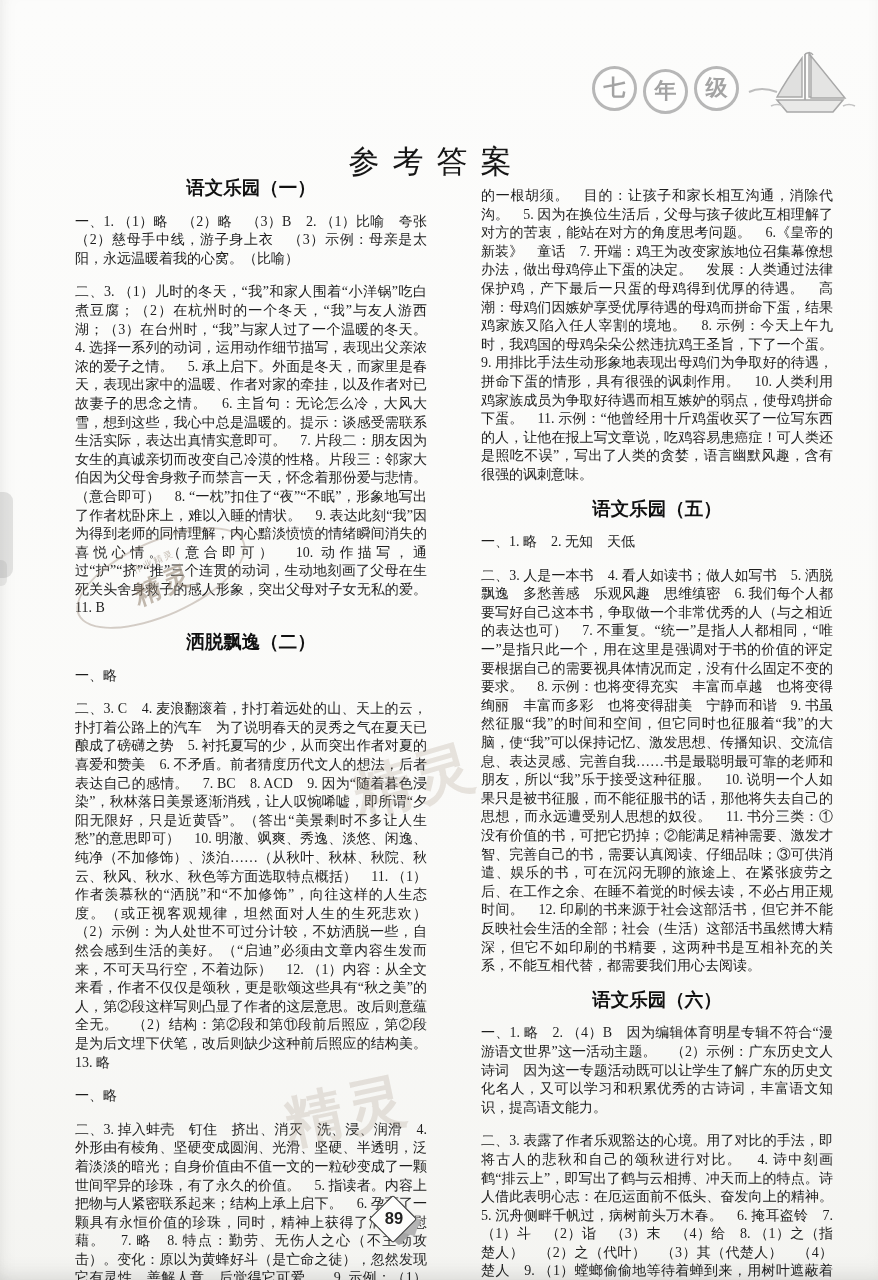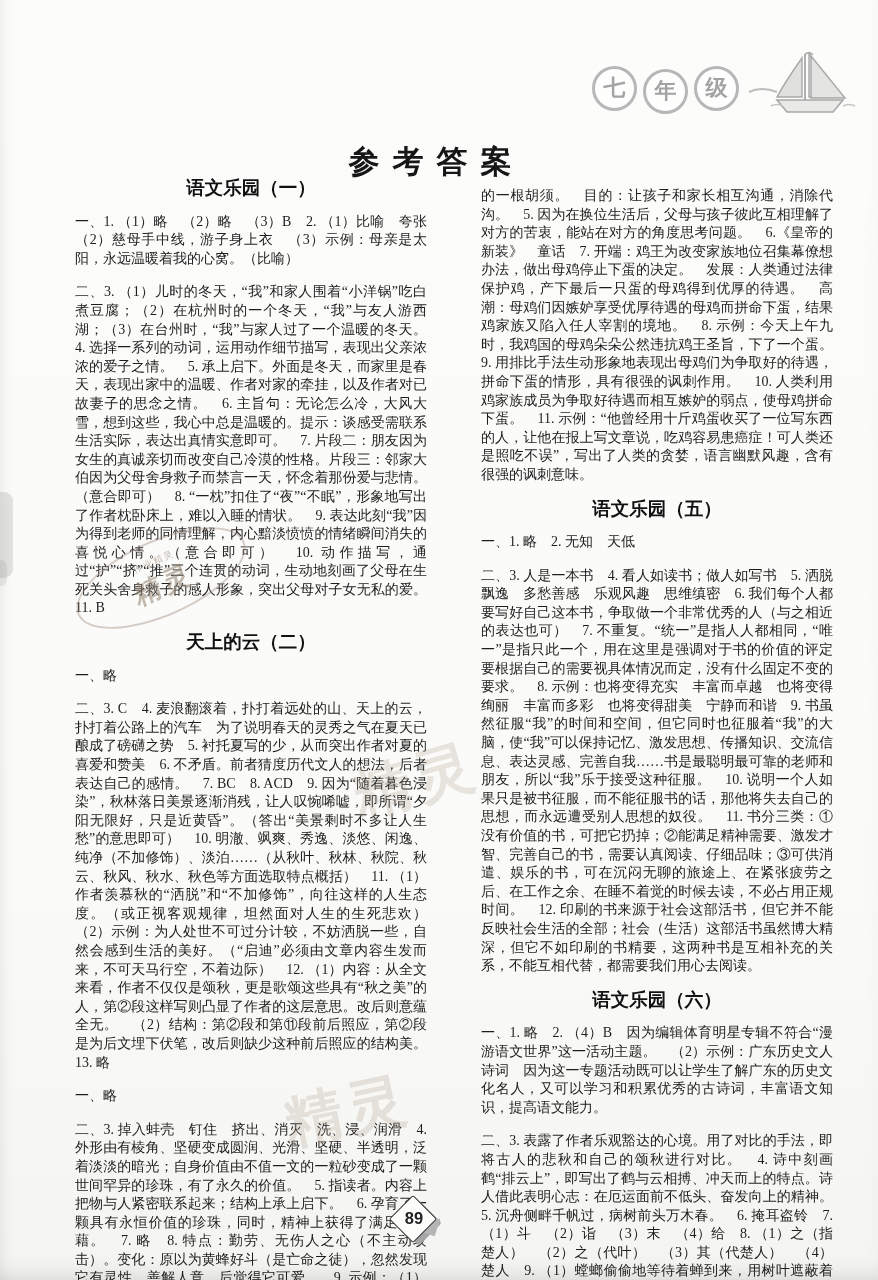--- a/index.html
+++ b/index.html
@@ -15,30 +15,30 @@
   
   .badge{position:absolute;left:592px;top:54px;display:flex;align-items:center;}
   .badge .circ{width:39px;height:39px;border:3px solid #b7b7b7;border-radius:50%;
     display:flex;align-items:center;justify-content:center;
     font-family:"Liberation Sans","DejaVu Sans",sans-serif;font-weight:bold;
     font-size:22px;color:#a3a3a3;background:rgba(255,255,255,.6);margin-right:6px;}
   .badge .circ:nth-child(2){margin-top:6px;}
   .boat{margin-left:2px;margin-top:-6px;}
   
   .title{position:absolute;top:120px;left:0;width:860px;text-align:center;
-    font-family:"Liberation Sans","DejaVu Sans",sans-serif;font-weight:bold;
+    font-family:"Liberation Sans","DejaVu Sans",sans-serif;font-weight:normal;
     font-size:31px;letter-spacing:13px;text-indent:13px;color:#161616;}
   
   .columns{position:absolute;top:172px;left:60px;width:788px;display:flex;gap:24px;}
   .col{width:382px;font-size:14px;line-height:18.6px;text-align:justify;text-justify:inter-ideograph;}
   .col p{margin:15px;}
   .sec{font-family:"Liberation Sans","DejaVu Sans",sans-serif;
     font-size:18.5px;font-weight:bold;text-align:center;margin:7px 0 5px;color:#111;}
   
-  .pageno{position:absolute;left:392px;top:1199px;width:60px;height:52px;}
+  .pageno{position:absolute;left:372px;top:1199px;width:60px;height:52px;}
   .pageno .shadow{position:absolute;left:11px;top:8px;width:32px;height:32px;
     transform:rotate(45deg);background:#a6a6a6;border-radius:2px;}
   .pageno .shadow2{position:absolute;left:22px;top:16px;width:24px;height:18px;
     transform:rotate(18deg);background:#b5b5b5;}
   .pageno .diamond{position:absolute;left:4px;top:3px;width:32px;height:32px;
     transform:rotate(45deg);background:#fdfdfc;border:1.6px solid #3c3c3c;border-radius:2px;}
   .pageno .num{position:absolute;left:4px;top:10px;width:36px;text-align:center;
     font-family:"Liberation Sans","DejaVu Sans",sans-serif;font-weight:bold;font-size:16.5px;color:#222;}
   
   .stamp-oval{position:absolute;left:70px;top:540px;width:178px;height:72px;
@@ -84,21 +84,21 @@
   </svg>
 </div>
 
 <h1 class="title">参考答案</h1>
 
 <div class="columns">
   <div class="col">
     <h3 class="sec">语文乐园（一）</h3>
     <p>一、1. （1）略　（2）略　（3）B　2. （1）比喻　夸张　（2）慈母手中线，游子身上衣　（3）示例：母亲是太阳，永远温暖着我的心窝。（比喻）</p>
     <p>二、3. （1）儿时的冬天，“我”和家人围着“小洋锅”吃白煮豆腐；（2）在杭州时的一个冬天，“我”与友人游西湖；（3）在台州时，“我”与家人过了一个温暖的冬天。　4. 选择一系列的动词，运用动作细节描写，表现出父亲浓浓的爱子之情。　5. 承上启下。外面是冬天，而家里是春天，表现出家中的温暖、作者对家的牵挂，以及作者对已故妻子的思念之情。　6. 主旨句：无论怎么冷，大风大雪，想到这些，我心中总是温暖的。提示：谈感受需联系生活实际，表达出真情实意即可。　7. 片段二：朋友因为女生的真诚亲切而改变自己冷漠的性格。片段三：邻家大伯因为父母舍身救子而禁言一天，怀念着那份爱与悲情。（意合即可）　8. “一枕”扣住了“夜”“不眠”，形象地写出了作者枕卧床上，难以入睡的情状。　9. 表达此刻“我”因为得到老师的同情理解，内心黯淡愤愤的情绪瞬间消失的喜悦心情。（意合即可）　10. 动作描写，通过“护”“挤”“推”三个连贯的动词，生动地刻画了父母在生死关头舍身救子的感人形象，突出父母对子女无私的爱。　11. B</p>
-    <h3 class="sec">天上的云（二）</h3>
+    <h3 class="sec">洒脱飘逸（二）</h3>
     <p>一、略</p>
     <p>二、3. C　4. 麦浪翻滚着，扑打着远处的山、天上的云，扑打着公路上的汽车　为了说明春天的灵秀之气在夏天已酿成了磅礴之势　5. 衬托夏写的少，从而突出作者对夏的喜爱和赞美　6. 不矛盾。前者猜度历代文人的想法，后者表达自己的感情。　7. BC　8. ACD　9. 因为“随着暮色浸染”，秋林落日美景逐渐消残，让人叹惋唏嘘，即所谓“夕阳无限好，只是近黄昏”。（答出“美景剩时不多让人生愁”的意思即可）　10. 明澈、飒爽、秀逸、淡悠、闲逸、纯净（不加修饰）、淡泊……（从秋叶、秋林、秋院、秋云、秋风、秋水、秋色等方面选取特点概括）　11. （1）作者羡慕秋的“洒脱”和“不加修饰”，向往这样的人生态度。（或正视客观规律，坦然面对人生的生死悲欢）　（2）示例：为人处世不可过分计较，不妨洒脱一些，自然会感到生活的美好。（“启迪”必须由文章内容生发而来，不可天马行空，不着边际）　12. （1）内容：从全文来看，作者不仅仅是颂秋，更是歌颂这些具有“秋之美”的人，第②段这样写则凸显了作者的这层意思。改后则意蕴全无。　（2）结构：第②段和第⑪段前后照应，第②段是为后文埋下伏笔，改后则缺少这种前后照应的结构美。　13. 略</p>
     <p>一、略</p>
     <p>二、3. 掉入蚌壳　钉住　挤出、消灭　洗、浸、润滑　4. 外形由有棱角、坚硬变成圆润、光滑、坚硬、半透明，泛着淡淡的暗光；自身价值由不值一文的一粒砂变成了一颗世间罕异的珍珠，有了永久的价值。　5. 指读者。内容上把物与人紧密联系起来；结构上承上启下。　6. 孕育了一颗具有永恒价值的珍珠，同时，精神上获得了满足和慰藉。　7. 略　8. 特点：勤劳、无伤人之心（不主动攻击）。变化：原以为黄蜂好斗（是亡命之徒），忽然发现它有灵性，善解人意，后觉得它可爱。　9. 示例：（1）面对死亡要乐观、坦然；（2）对生活要热爱；（3）人类应该与自然和谐相处；（4）人类应该向动物学习；（5）人类应该有一个正确的生死观。　10. 略</p>
     <h3 class="sec">语文乐园（四）</h3>
     <p>一、略</p>
     <p>二、3. （1）像沸腾的水一样喧闹，形容议论纷纷。　（2）形容父母与孩子和乐自得的情形。　4. 导火线：王子揪下了国王</p>
   </div>
   <div class="col">
     <p>的一根胡须。　目的：让孩子和家长相互沟通，消除代沟。　5. 因为在换位生活后，父母与孩子彼此互相理解了对方的苦衷，能站在对方的角度思考问题。　6.《皇帝的新装》　童话　7. 开端：鸡王为改变家族地位召集幕僚想办法，做出母鸡停止下蛋的决定。　发展：人类通过法律保护鸡，产下最后一只蛋的母鸡得到优厚的待遇。　高潮：母鸡们因嫉妒享受优厚待遇的母鸡而拼命下蛋，结果鸡家族又陷入任人宰割的境地。　8. 示例：今天上午九时，我鸡国的母鸡朵朵公然违抗鸡王圣旨，下了一个蛋。　9. 用排比手法生动形象地表现出母鸡们为争取好的待遇，拼命下蛋的情形，具有很强的讽刺作用。　10. 人类利用鸡家族成员为争取好待遇而相互嫉妒的弱点，使母鸡拼命下蛋。　11. 示例：“他曾经用十斤鸡蛋收买了一位写东西的人，让他在报上写文章说，吃鸡容易患癌症！可人类还是照吃不误”，写出了人类的贪婪，语言幽默风趣，含有很强的讽刺意味。</p>

